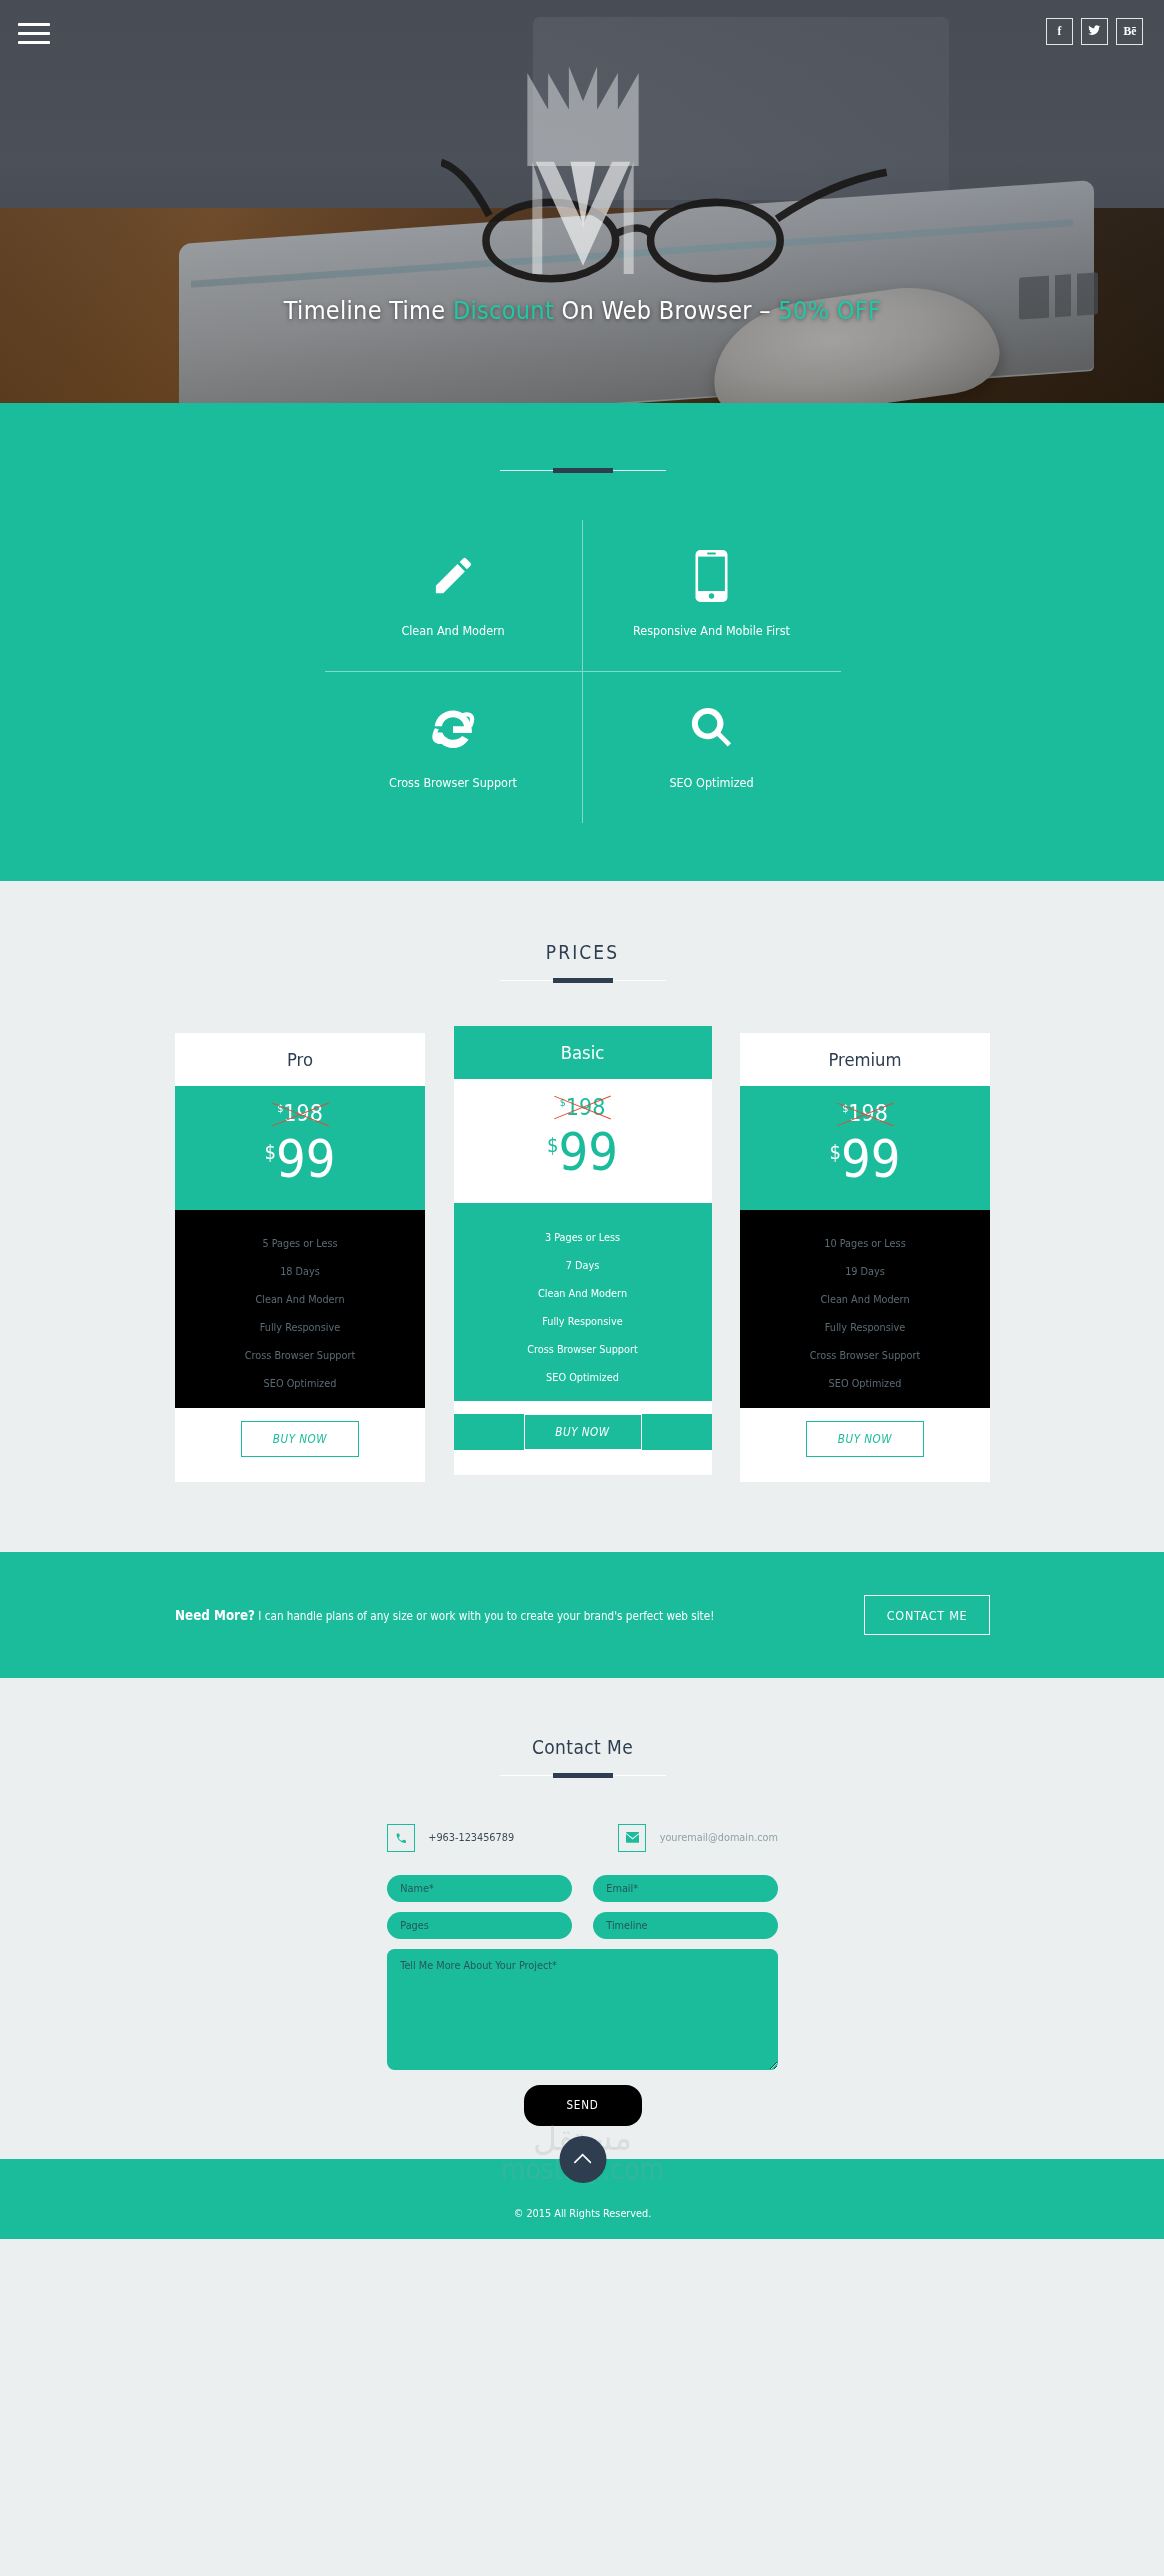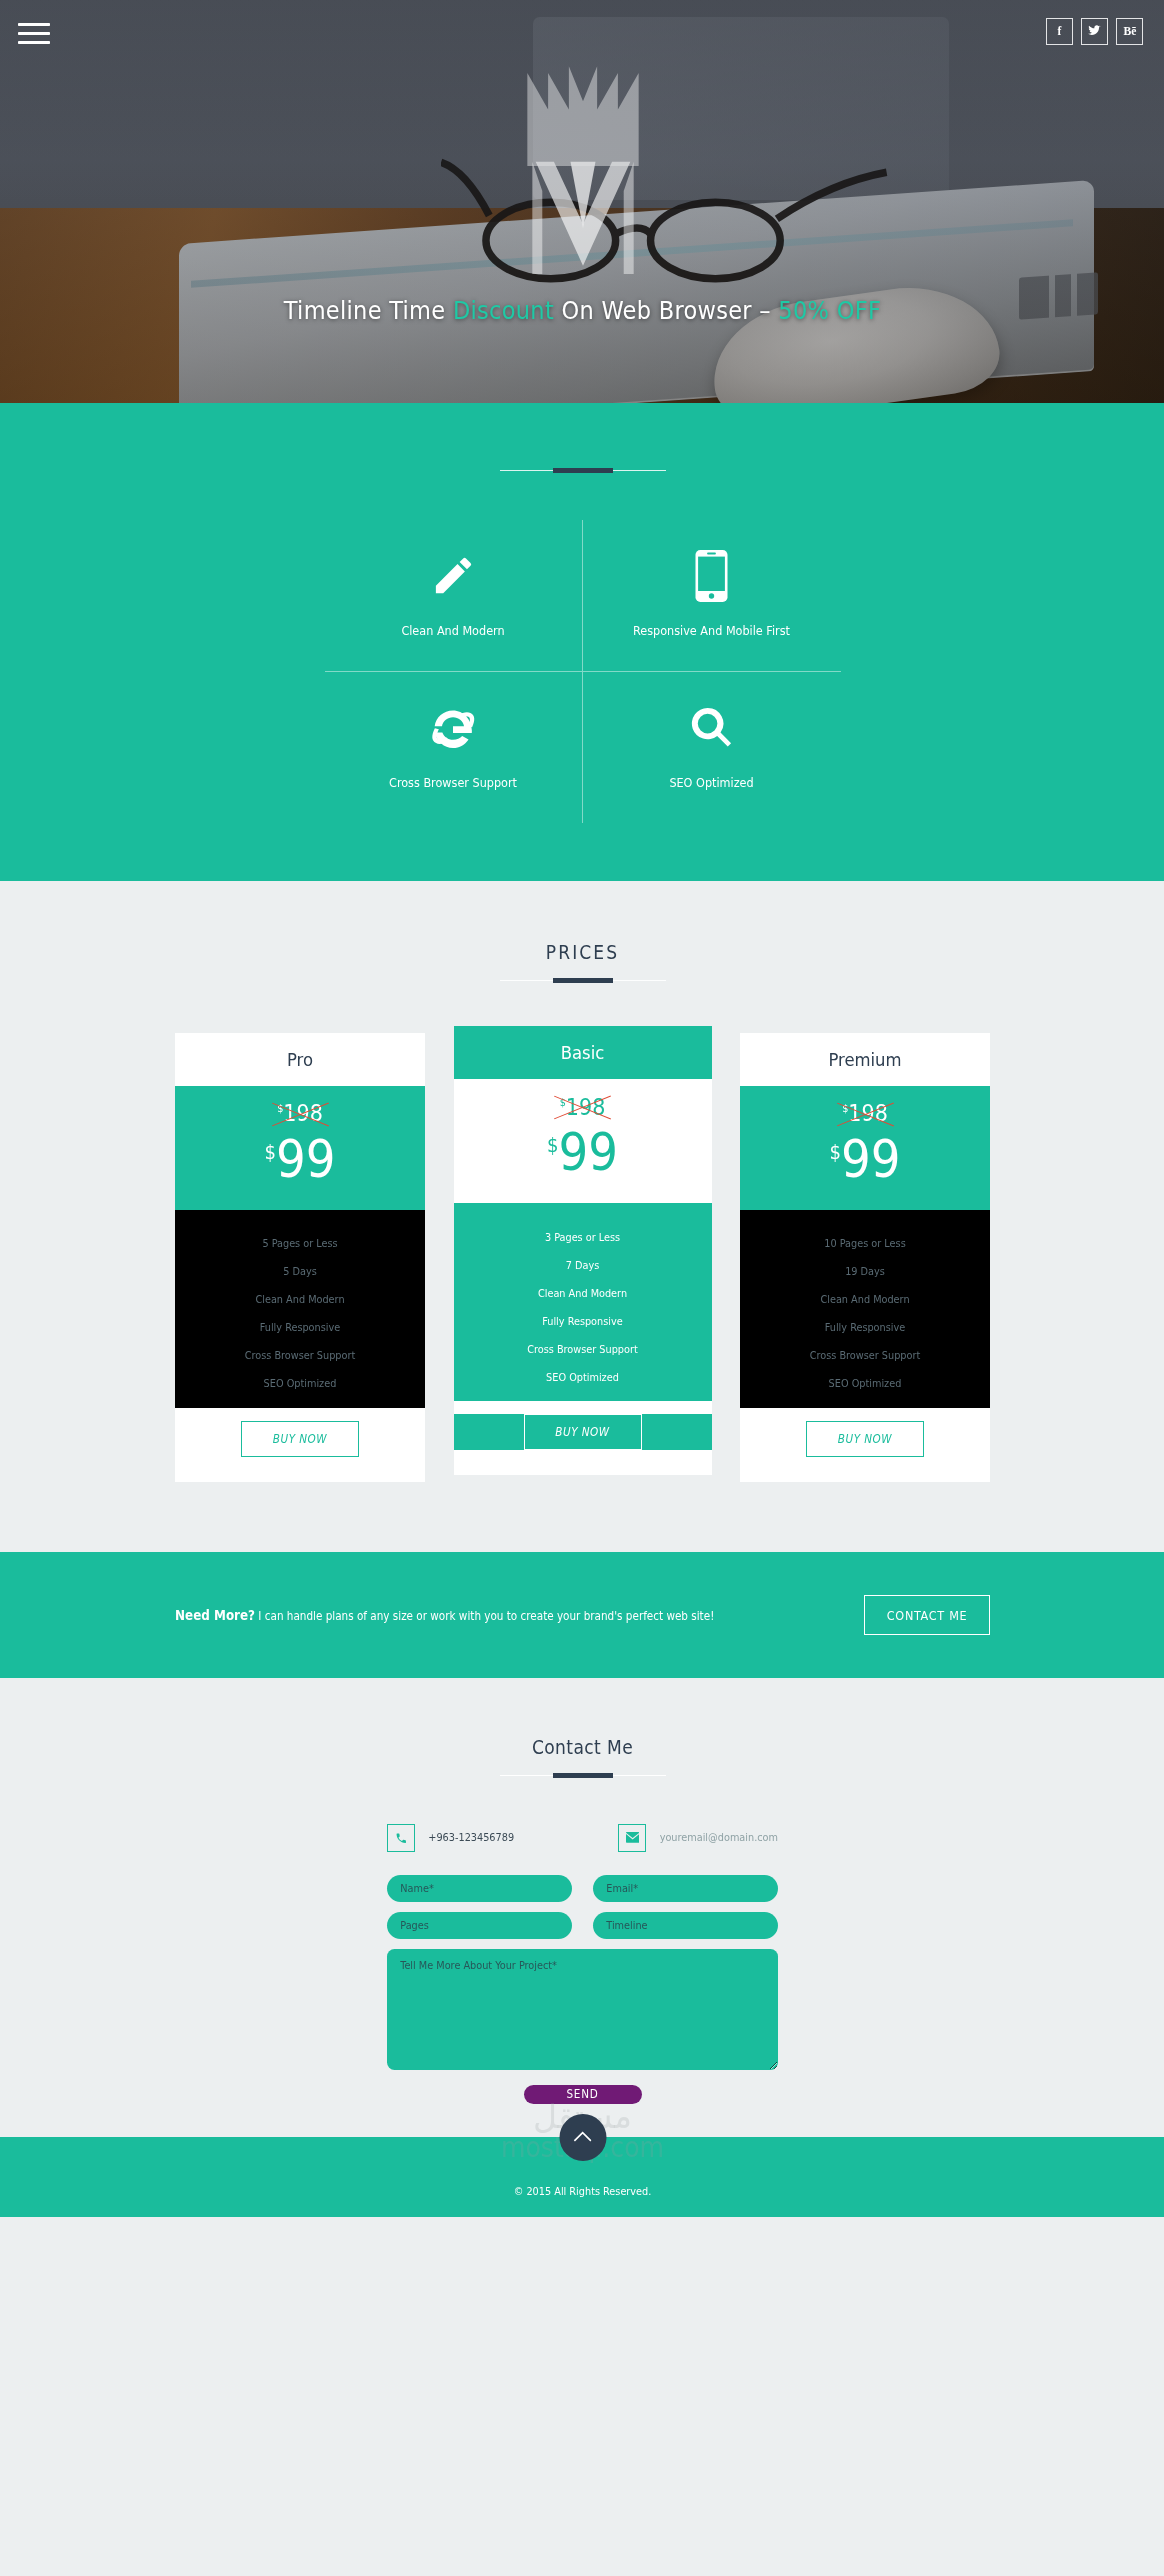--- a/index.html
+++ b/index.html
@@ -234,22 +234,22 @@
   }
   .form input::placeholder, .form textarea::placeholder { color:#2b3a45; opacity:.78; }
   .form input {
     width:185px; height:27px; border-radius:14px; padding:0 13.3px;
   }
   .form textarea {
     width:391px; height:121px; border-radius:7.5px; padding:10px 13.3px;
     resize:vertical; display:block;
   }
   .send {
-    display:block; margin:15px auto 0; width:118px; height:19px;
-    border:none; border-radius:16px; background:#701a75; color:#fff;
+    display:block; margin:15px auto 0; width:118px; height:41px;
+    border:none; border-radius:16px; background:#000000; color:#fff;
     font-size:11.6px; letter-spacing:0.8px; cursor:pointer;
     font-family:"DejaVu Sans Condensed","Liberation Sans", sans-serif;
   }
 
   
   .footer-wrap { position:relative; }
   .watermark {
     position:absolute; left:50%; top:-37px; transform:translateX(-50%);
     text-align:center; pointer-events:none; user-select:none; z-index:1;
   }
@@ -402,21 +402,21 @@
         <div class="old-price">
           <sup>$</sup><span>198</span>
           <span class="x"></span>
         </div>
         <div class="new-price">
           <sup>$</sup><span>99</span>
         </div>
       </div>
       <ul class="card-feats white">
         <li>5 Pages or Less</li>
-        <li>5 Days</li>
+        <li>18 Days</li>
         <li>Clean And Modern</li>
         <li>Fully Responsive</li>
         <li>Cross Browser Support</li>
         <li>SEO Optimized</li>
       </ul>
       <a href="#" class="buy outline-teal">BUY NOW</a>
     </div>
 
     <div class="card highlight">
       <div class="card-head teal">Basic</div>

